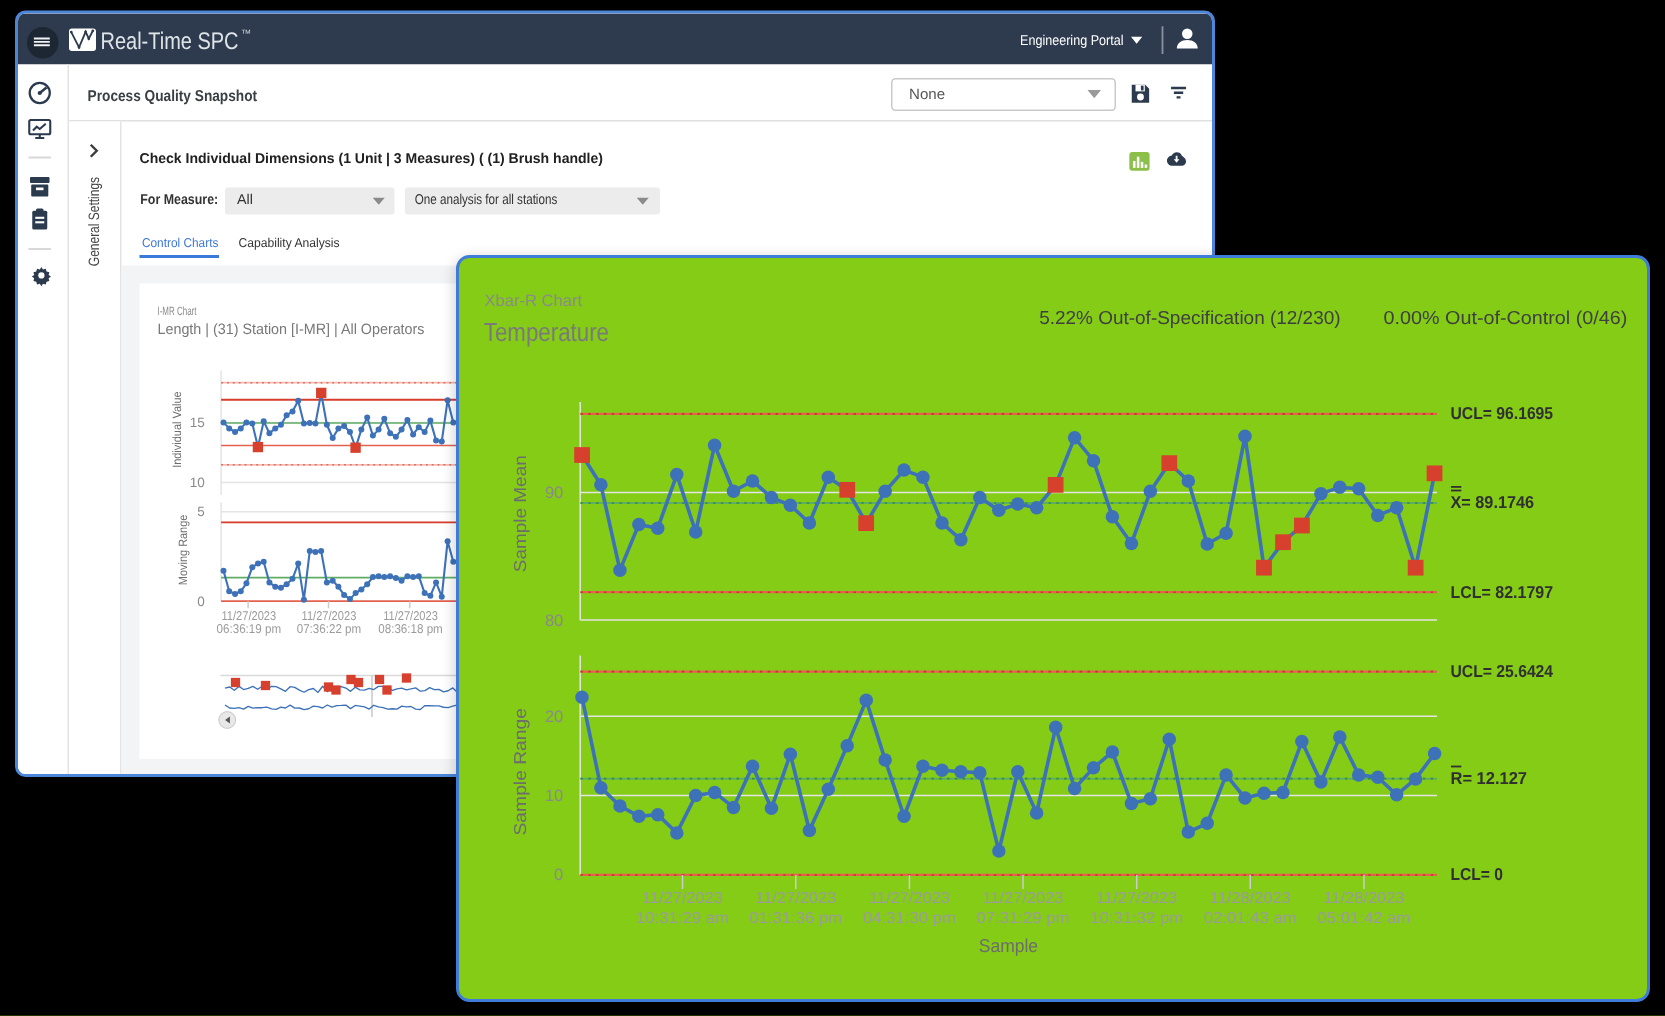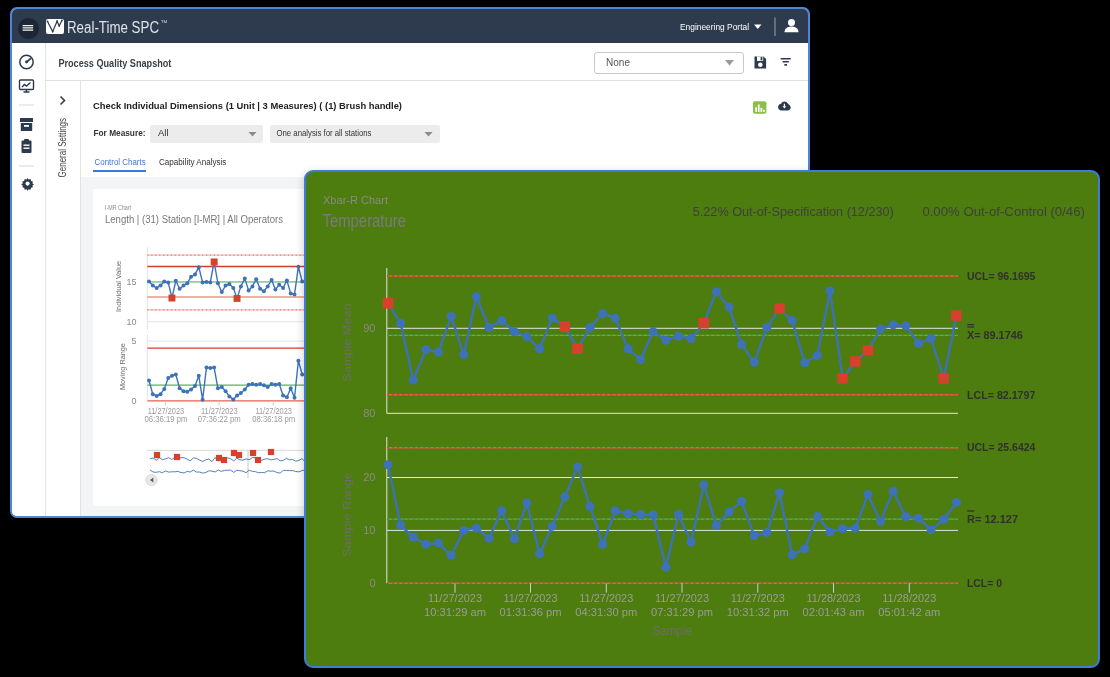--- a/index.html
+++ b/index.html
@@ -13,21 +13,21 @@
 #logo { left:33.5px; top:10px; width:18px; height:15px; background:#fff; border-radius:2px; }
 #sidebar { left:0; top:34px; width:34px; height:473px; background:#fff; border-right:1px solid #e3e3e3; }
 #toolbar { left:34px; top:34px; width:762px; height:38.3px; background:#fff; border-bottom:1px solid #e0e0e0; }
 #noneSel { left:582px; top:42.5px; width:150px; height:22px; border:1px solid #c9c9c9; border-radius:3px; background:#fff; }
 #gset { left:34px; top:72.3px; width:35.3px; height:434.7px; background:#fff; border-right:1px solid #e3e3e3; }
 #gray { left:69.3px; top:167.5px; width:726.7px; height:339.5px; background:#f3f4f6; }
 #dd1 { left:138px; top:115.5px; width:113px; height:18.5px; background:#ececec; border-radius:2px; }
 #dd2 { left:258px; top:115.5px; width:170px; height:18.5px; background:#ececec; border-radius:2px; }
 #tabline { left:81px; top:161.1px; width:53.3px; height:2.2px; background:#3a78d9; }
 #card { position:absolute; left:11.7px; top:12.1px; width:704px; height:317px; background:#fff; }
-#overlay { position:absolute; left:304px; top:170px; width:796px; height:498px; background:#4d7c0f;
+#overlay { position:absolute; left:304px; top:170px; width:796px; height:498px; background:#84cc16;
            border:2px solid #3f7cd9; border-radius:9px; box-shadow:0 3px 10px rgba(0,0,0,0.22); }
 </style>
 </head>
 <body>
 <div id="stage">
   <div id="win">
     <div class="abs" id="hdr"></div>
     <div class="abs" id="burger"></div>
     <div class="abs" id="logo"></div>
     <div class="abs" id="sidebar"></div>

